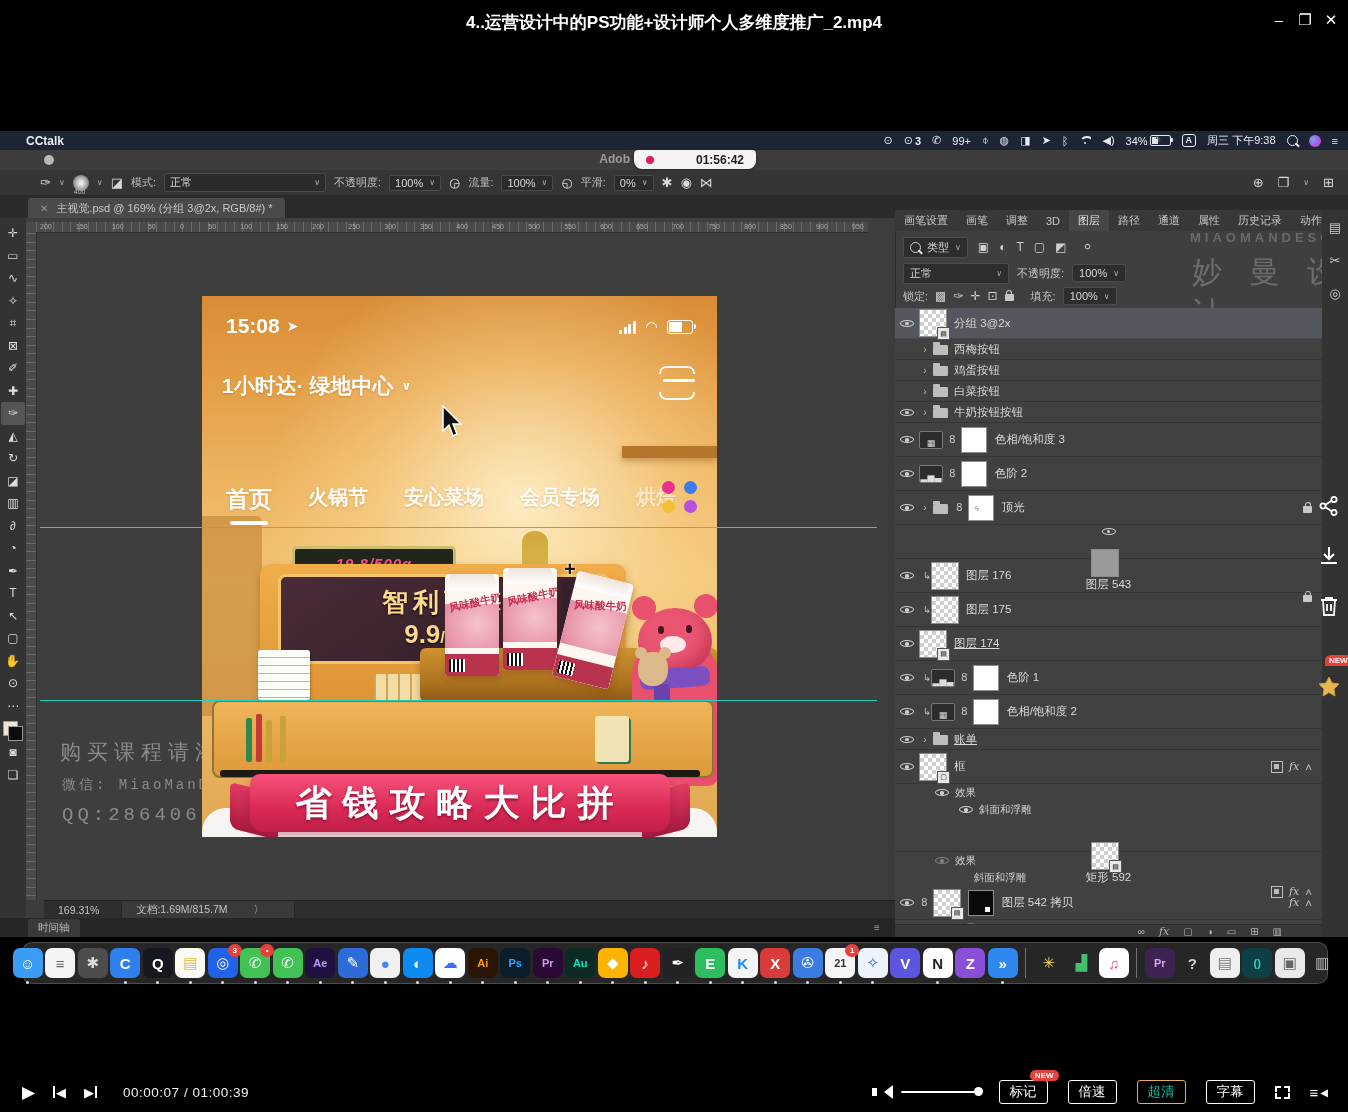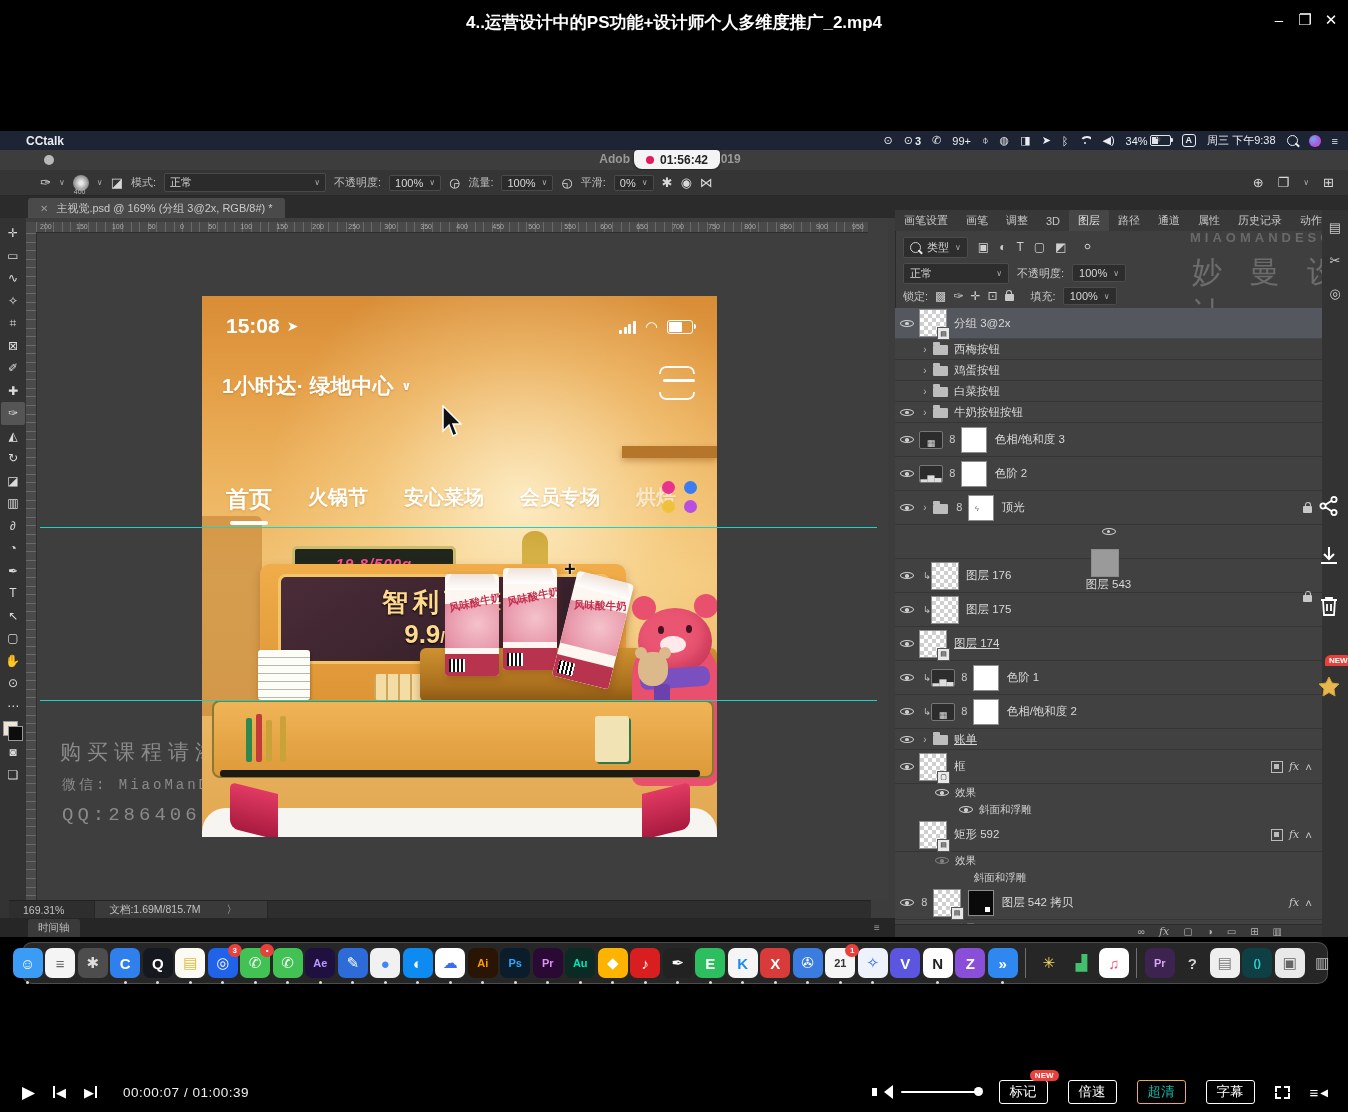--- a/index.html
+++ b/index.html
@@ -33,21 +33,21 @@
   .wifi::after{content:"";position:absolute;left:5px;top:6px;width:2px;height:2px;background:#e9ecf2;border-radius:50%;}
 
   
   #ps{left:0;top:150px;width:1348px;height:787px;background:#3c3c3c;}
   #ps-titlebar{left:0;top:150px;width:1348px;height:20px;background:#3d3d3d;border-bottom:1px solid #2e2e2e;}
   #ps-dot{left:44px;top:155px;width:10px;height:10px;border-radius:50%;background:#b9b9b9;}
   #ps-appname-l{right:718px;top:152px;color:#9a9a9a;font-size:12px;font-weight:bold;}
   #ps-appname-r{left:714px;top:152px;color:#9a9a9a;font-size:12px;font-weight:bold;}
   #rec-timer{left:634px;top:150px;height:19px;background:#f4f4f4;border-radius:4px 4px 8px 8px;display:flex;align-items:center;gap:6px;padding:0 12px;box-shadow:0 1px 3px rgba(0,0,0,.5);}
   #rec-dot{width:8px;height:8px;border-radius:50%;background:#e6185e;}
-  #rec-time{color:#222;font-size:12px;font-weight:bold;}
+  #rec-time{color:#222;font-size:12px;font-weight:bold;margin-left:36px;}
 
   #ps-options{left:0;top:170px;width:1348px;height:26px;background:#353535;border-bottom:1px solid #282828;display:flex;align-items:center;gap:8px;padding-left:40px;color:#cfcfcf;font-size:11px;box-sizing:border-box;}
   .opt-glyph{font-size:13px;color:#d8d8d8;}
   .opt-carrot{font-size:8px;color:#aaa;}
   .opt-field{background:#2b2b2b;border:1px solid #4a4a4a;border-radius:2px;padding:1px 5px;display:inline-flex;gap:6px;align-items:center;color:#d8d8d8;}
   .opt-label{color:#bdbdbd;}
   #brush-preview{width:16px;height:16px;border-radius:50%;background:radial-gradient(circle,#e8e8e8 15%,#888 70%,#555);position:relative;}
   #brush-size{position:absolute;top:13px;left:1px;font-size:7px;color:#bbb;}
   #opt-right{margin-left:auto;display:flex;gap:14px;padding-right:14px;align-items:center;}
 
@@ -163,21 +163,21 @@
   #ribbon{position:absolute;left:48px;top:478px;width:420px;height:58px;background:linear-gradient(180deg,#f7527a,#d92a55 60%,#c01f48);border-radius:10px 10px 14px 14px;display:flex;align-items:center;justify-content:center;box-shadow:0 4px 8px rgba(150,20,60,.4);}
   #ribbon span{color:#fff;font-size:36px;font-weight:bold;letter-spacing:11px;text-shadow:0 2px 3px #8f1238;white-space:nowrap;}
   .rib-tail{position:absolute;width:48px;height:46px;background:linear-gradient(180deg,#e23a63,#a81a3e);}
   #ribL{left:28px;top:492px;transform:skewY(14deg);border-radius:6px 0 0 8px;}
   #ribR{left:440px;top:492px;transform:skewY(-14deg);border-radius:0 6px 8px 0;}
   #d-white{position:absolute;left:0;top:512px;width:515px;height:29px;background:#f7f5f2;border-radius:24px 24px 0 0;}
   
   #cursor{left:440px;top:405px;width:22px;height:34px;z-index:40;}
 
   
-  #ps-status{left:9px;top:900px;width:862px;height:18px;background:#2e2e2e;border-top:1px solid #222;display:flex;align-items:center;color:#c2c2c2;font-size:10.5px;gap:16px;text-align:right;}
+  #ps-status{left:44px;top:900px;width:862px;height:18px;background:#2e2e2e;border-top:1px solid #222;display:flex;align-items:center;color:#c2c2c2;font-size:10.5px;gap:8px;text-align:right;}
   #st-zoom{padding:0 14px;}
   #st-doc{background:#3a3a3a;border-left:1px solid #262626;border-right:1px solid #262626;padding:0 30px 0 14px;height:100%;display:flex;align-items:center;gap:26px;}
   #ps-timeline{left:0;top:918px;width:1348px;height:19px;background:#262626;}
   #tl-tab{left:28px;top:919px;height:18px;background:#3a3a3a;color:#bbb;font-size:10.5px;display:flex;align-items:center;padding:0 10px;border-radius:3px 3px 0 0;}
   #tl-icon{left:874px;top:922px;color:#9a9a9a;font-size:10px;}
 
   
   #ps-right{left:895px;top:210px;width:427px;height:727px;background:#3f3f3f;border-left:1px solid #2a2a2a;}
   #panel-tabs{left:895px;top:210px;width:427px;height:21px;display:flex;align-items:center;gap:0;color:#c6c6c6;font-size:11px;background:#383838;}
   .ptab{padding:0 9px;height:100%;display:flex;align-items:center;white-space:nowrap;}
@@ -494,20 +494,23 @@
       <i style="left:6px;top:6px;height:44px;background:#2d8a4e;"></i>
       <i style="left:16px;top:2px;height:48px;background:#c23a3a;"></i>
       <i style="left:26px;top:8px;height:42px;background:#caa23a;"></i>
       <i style="left:40px;top:4px;height:46px;background:#caa23a;"></i>
     </div>
     <div id="d-sidecard"></div>
     <div id="d-counterline"></div>
     <div id="d-white"></div>
     <div class="rib-tail" id="ribL"></div>
     <div class="rib-tail" id="ribR"></div>
+    <div id="ribbon">
+        <span>省钱攻略大比拼</span>
+      </div>
   </div>
 
   <div class="abs guide" id="guide1"></div>
   <div class="abs guide" id="guide2"></div>
 
   <svg class="abs" id="cursor" viewBox="0 0 22 34">
     <path d="M3 1 L3 26 L9 20 L13 31 L17 29 L13 19 L21 19 Z" fill="#111" stroke="#fff" stroke-width="1.5"></path>
   </svg>
 
   <div class="abs" id="ps-status">
@@ -725,21 +728,21 @@
         </span>
       </div>
       <div class="subrow" style="padding-left: 40px;">
         <span class="eye"></span>
         <span>效果</span>
       </div>
       <div class="subrow" style="padding-left: 64px;">
         <span class="eye"></span>
         <span>斜面和浮雕</span>
       </div>
-      <div class="lrow" style="height: 33px;">
+      <div class="lrow" style="height: 33px; flex-direction: column;">
         <span class="lcell-eye"></span>
         <span class="thumb">
           <span class="tbadge">▤</span>
         </span>
         <span class="lname">矩形 592</span>
         <span class="lrow-right">
           <span class="fxsq"></span>
           <span class="fxtxt">fx</span>
           <span>˄</span>
         </span>

